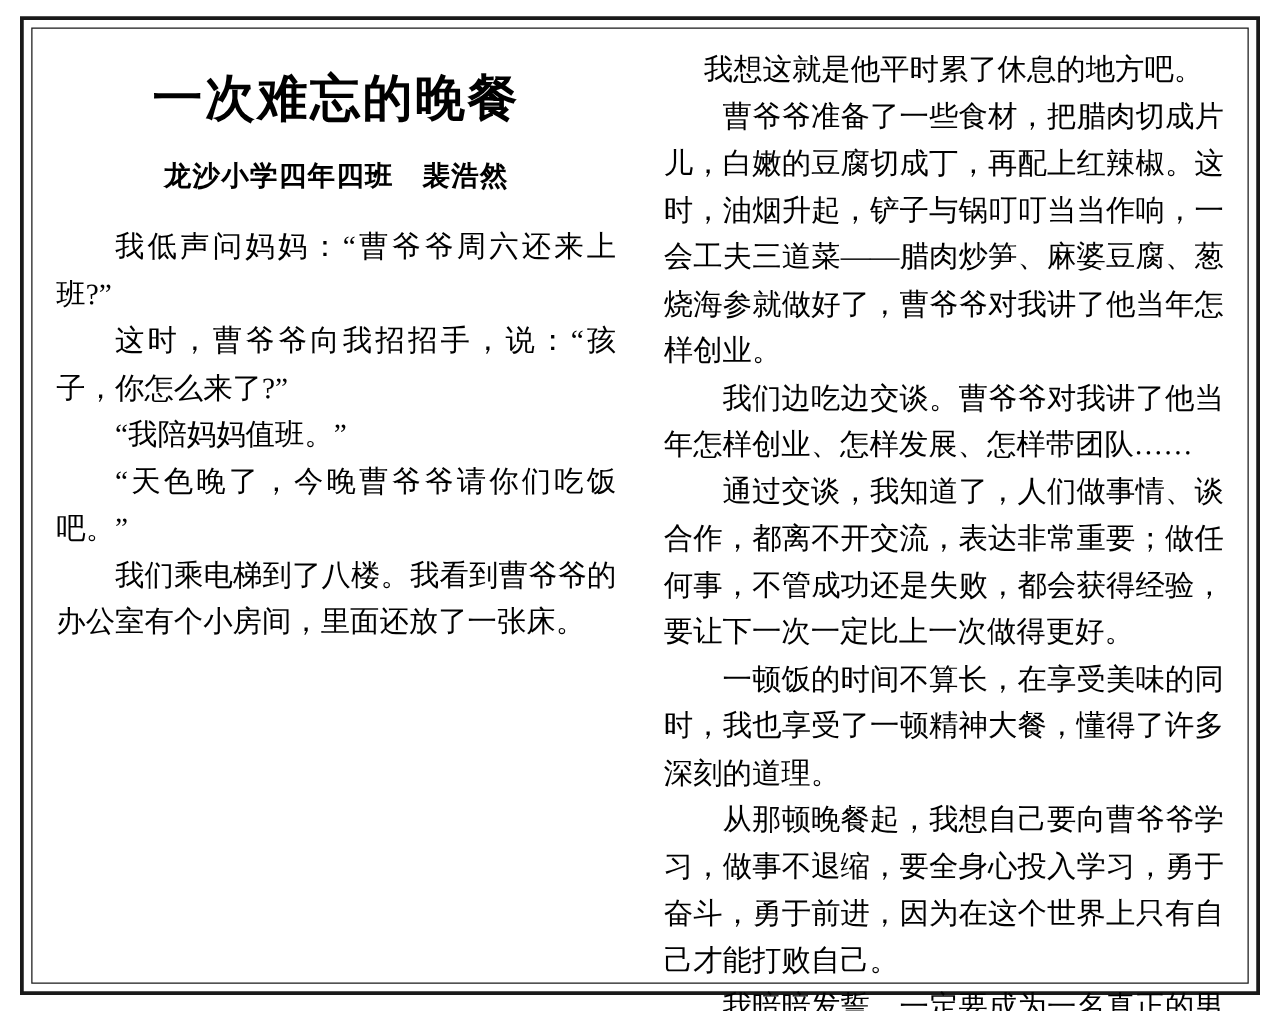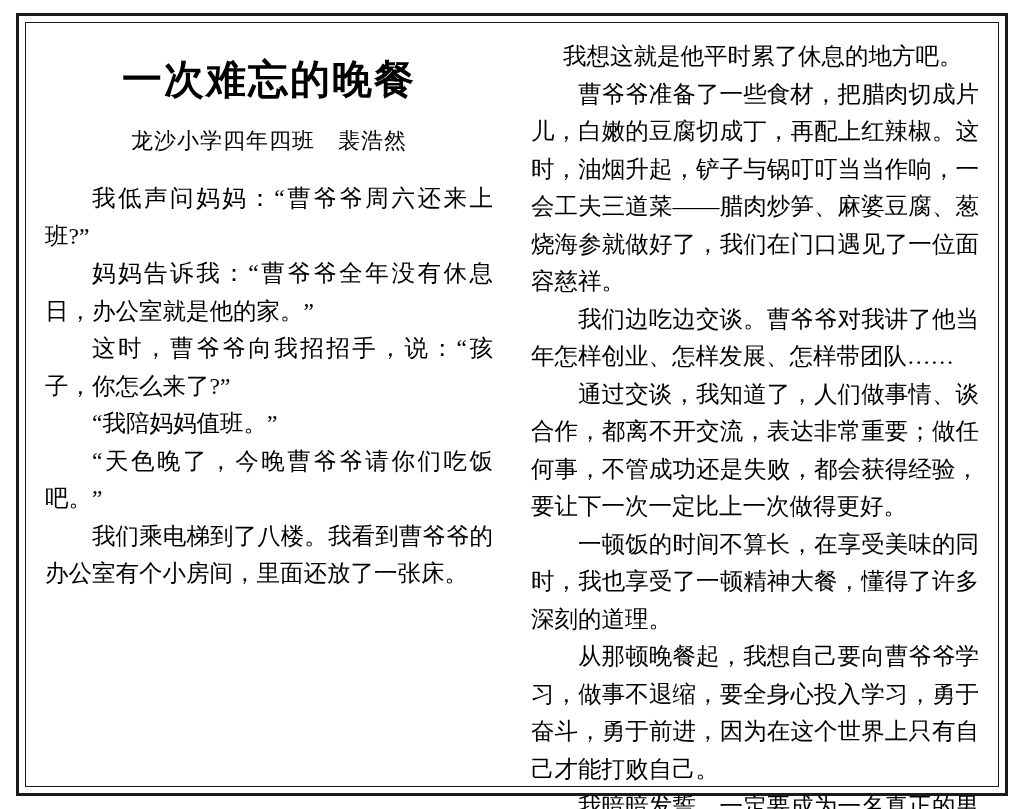--- a/index.html
+++ b/index.html
@@ -67,21 +67,21 @@
     font-weight: bold;
     font-size: 40px;
     line-height: 50px;
     text-align: center;
     color: #000000;
     letter-spacing: 2px;
     margin: 18px 0 0 0;
   }
   .byline {
     font-family: "Liberation Sans", "DejaVu Sans", sans-serif;
-    font-weight: normal;
+    font-weight: bold;
     font-size: 22px;
     line-height: 30px;
     text-align: center;
     color: #000000;
     margin: 22px 0 0 0;
     letter-spacing: 1px;
   }
   .body-para {
     font-family: "Liberation Serif", "DejaVu Serif", serif;
     font-size: 23.5px;
@@ -109,30 +109,29 @@
   <div class="frame-inner"></div>
 
   <div class="content">
     <div class="columns">
 
       <div class="col col-left">
         <h1 class="title">一次难忘的晚餐</h1>
         <div class="byline">龙沙小学四年四班　裴浩然</div>
 
         <p class="body-para">我低声问妈妈：“曹爷爷周六还来上班?”</p>
-        <p class="body-para">妈妈告诉我：“曹爷爷全年没有休息日，办公室就是他的家。”</p>
         <p class="body-para">这时，曹爷爷向我招招手，说：“孩子，你怎么来了?”</p>
         <p class="body-para">“我陪妈妈值班。”</p>
         <p class="body-para">“天色晚了，今晚曹爷爷请你们吃饭吧。”</p>
         <p class="body-para">我们乘电梯到了八楼。我看到曹爷爷的办公室有个小房间，里面还放了一张床。</p>
       </div>
 
       <div class="col col-right">
         <p class="body-para">我想这就是他平时累了休息的地方吧。</p>
-        <p class="body-para">曹爷爷准备了一些食材，把腊肉切成片儿，白嫩的豆腐切成丁，再配上红辣椒。这时，油烟升起，铲子与锅叮叮当当作响，一会工夫三道菜——腊肉炒笋、麻婆豆腐、葱烧海参就做好了，我们在门口遇见了一位面容慈祥。</p>
+        <p class="body-para">曹爷爷准备了一些食材，把腊肉切成片儿，白嫩的豆腐切成丁，再配上红辣椒。这时，油烟升起，铲子与锅叮叮当当作响，一会工夫三道菜——腊肉炒笋、麻婆豆腐、葱烧海参就做好了，曹爷爷对我讲了他当年怎样创业。</p>
         <p class="body-para">我们边吃边交谈。曹爷爷对我讲了他当年怎样创业、怎样发展、怎样带团队……</p>
         <p class="body-para">通过交谈，我知道了，人们做事情、谈合作，都离不开交流，表达非常重要；做任何事，不管成功还是失败，都会获得经验，要让下一次一定比上一次做得更好。</p>
         <p class="body-para">一顿饭的时间不算长，在享受美味的同时，我也享受了一顿精神大餐，懂得了许多深刻的道理。</p>
         <p class="body-para">从那顿晚餐起，我想自己要向曹爷爷学习，做事不退缩，要全身心投入学习，勇于奋斗，勇于前进，因为在这个世界上只有自己才能打败自己。</p>
         <p class="body-para">我暗暗发誓，一定要成为一名真正的男子汉!</p>
       </div>
 
     </div>
   </div>
 </div>

